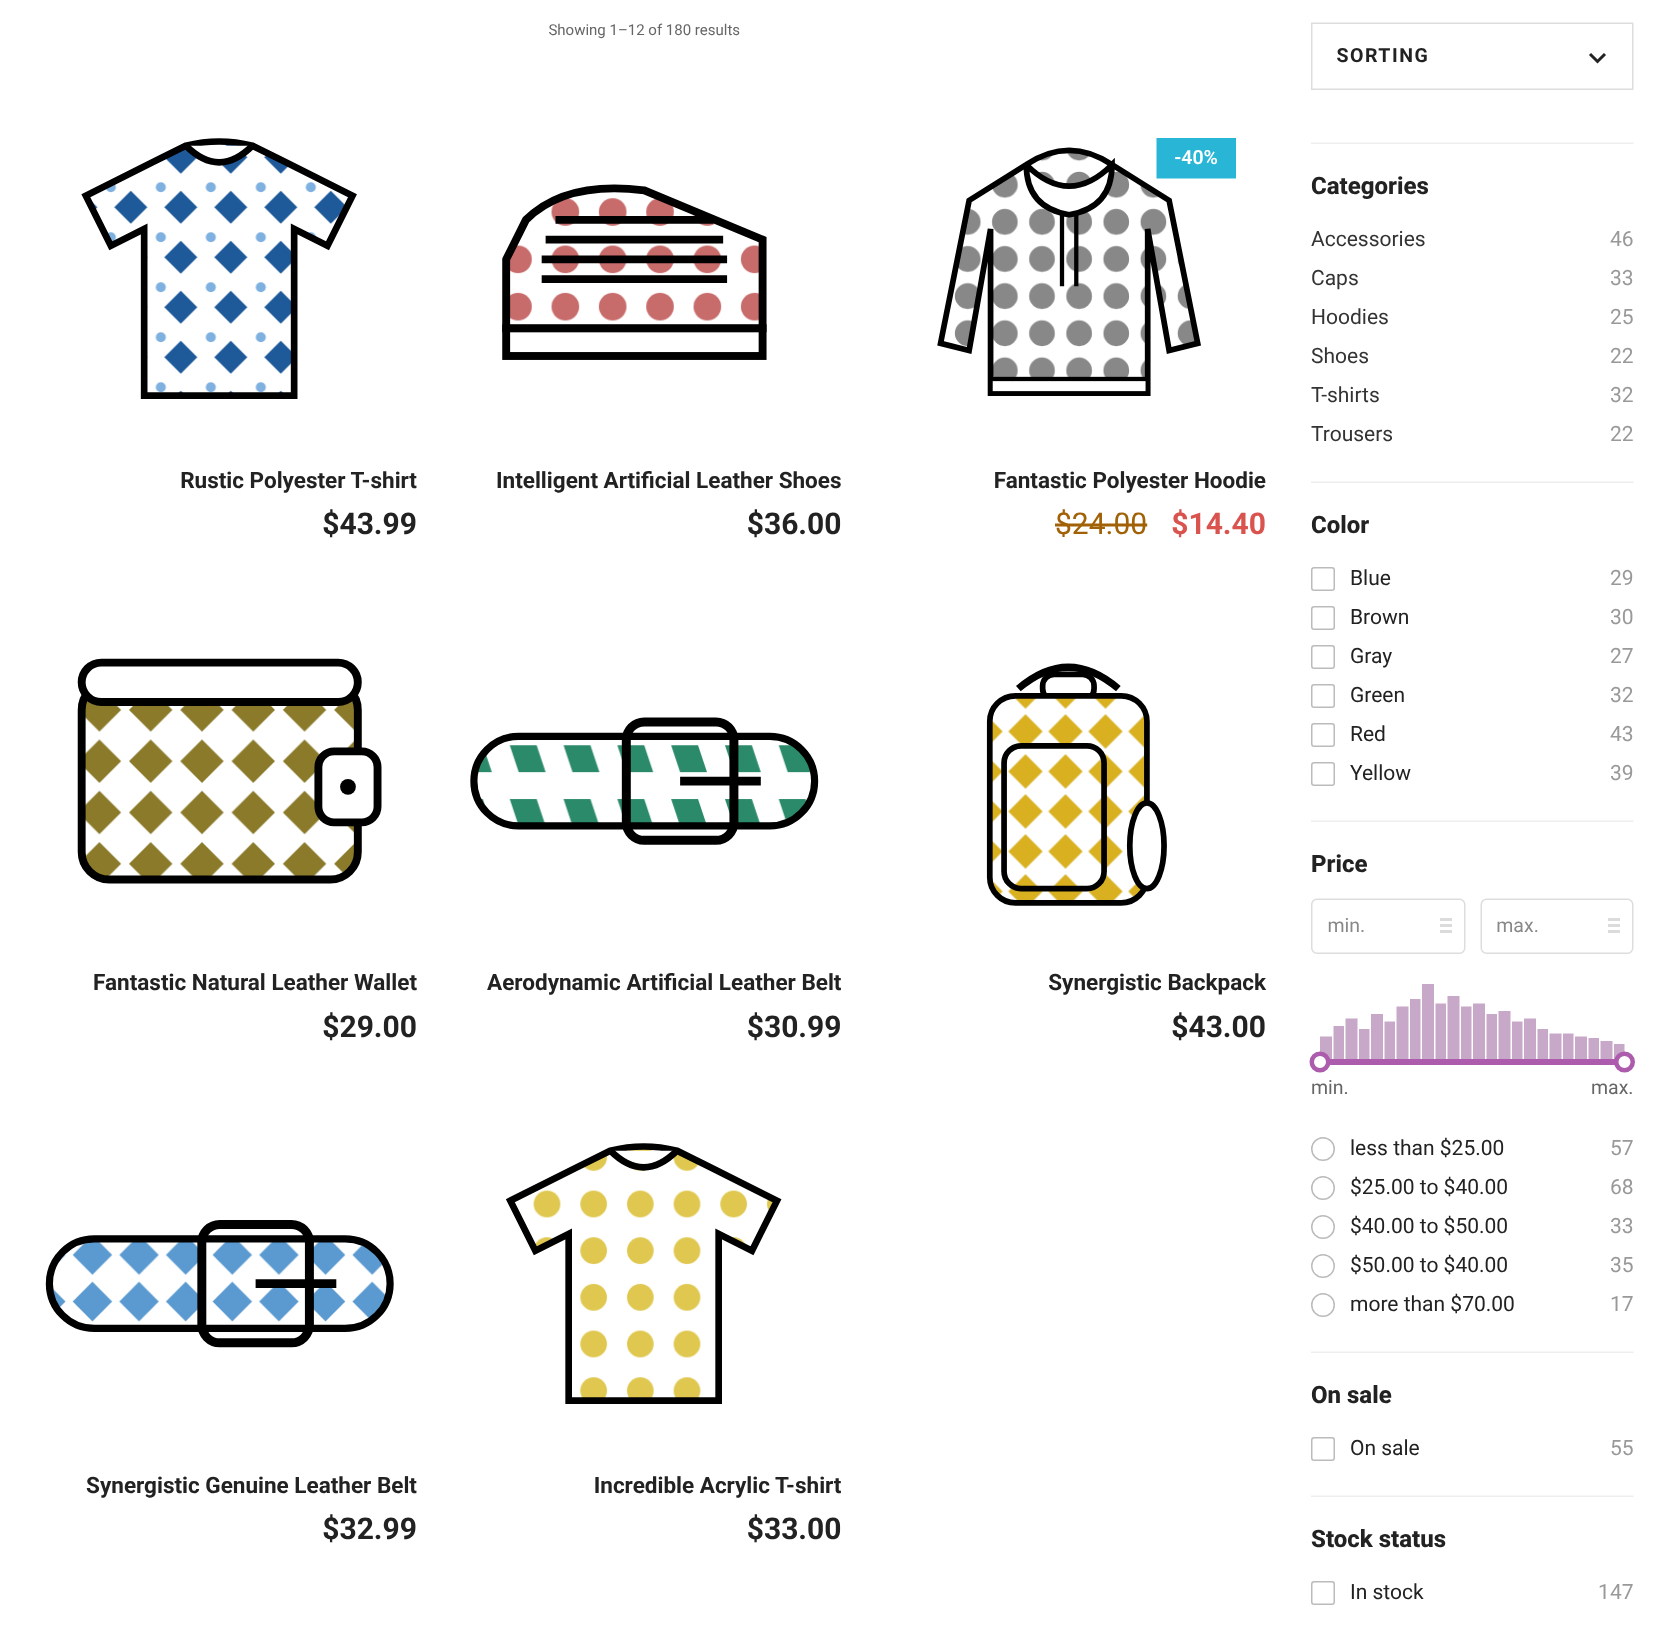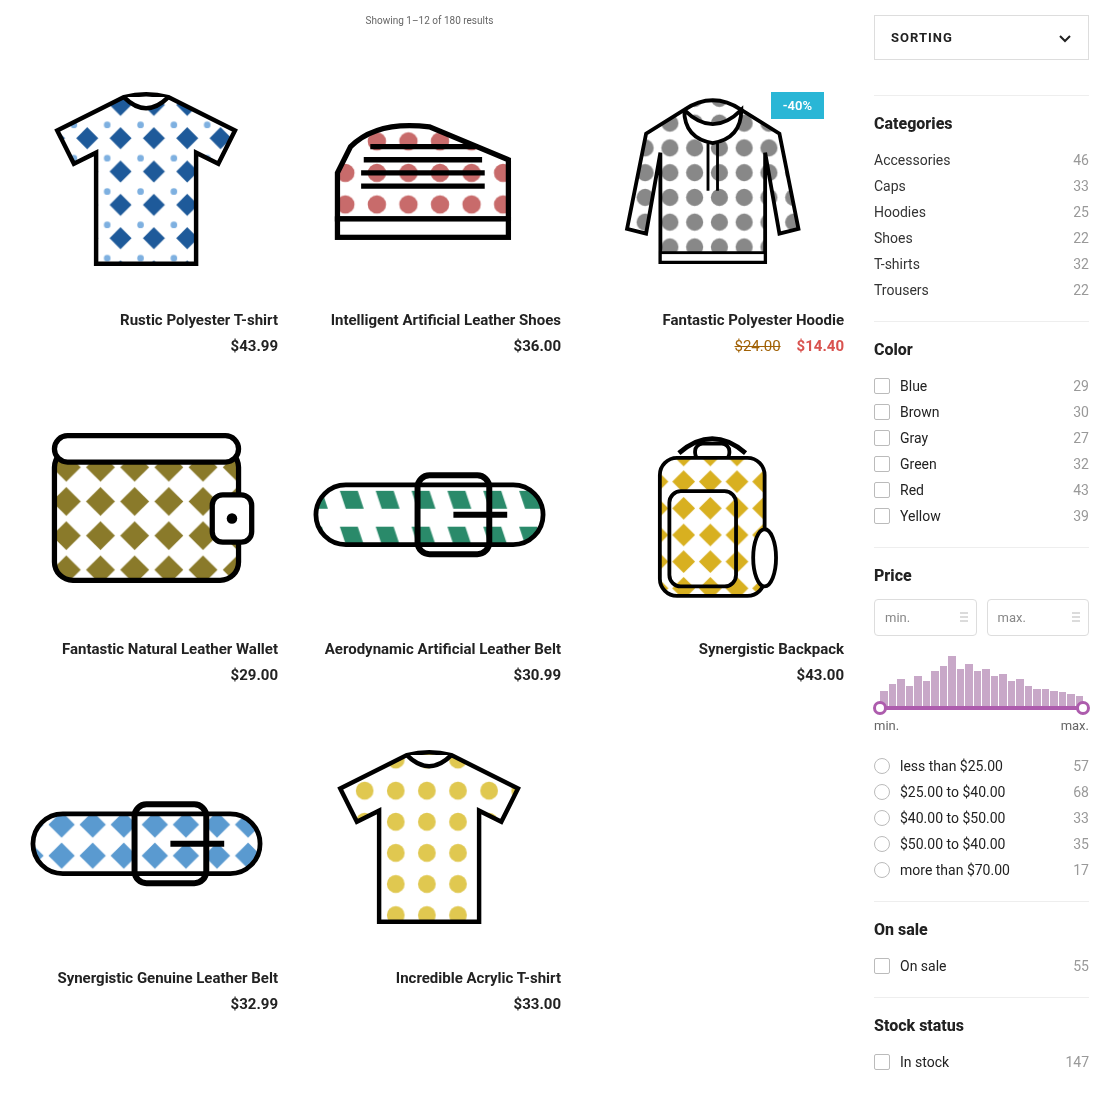--- a/index.html
+++ b/index.html
@@ -7,21 +7,21 @@
 .container { display: flex; gap: 30px; }
 .main { flex: 1; }
 .sidebar { width: 215px; }
 .results-text { color: #666; font-size: 10px; margin-bottom: 60px; text-align: center; }
 .product-grid { display: grid; grid-template-columns: repeat(3, 1fr); gap: 60px 20px; }
 .product { text-align: right; position: relative; cursor: pointer; }
 .product-img { width: 100%; height: 200px; display: flex; align-items: center; justify-content: center; margin-bottom: 25px; }
 .product-img svg { max-width: 100%; max-height: 100%; }
 .badge { position: absolute; top: 6px; right: 20px; background: #29b6d6; color: #fff; font-size: 13px; font-weight: 600; padding: 6px 12px; }
 .product-title { font-size: 15px; font-weight: 700; color: #222; margin-bottom: 8px; }
-.product-price { font-size: 15px; font-weight: 700; color: #222; }
+.product-price { font-size: 20px; font-weight: 700; color: #222; }
 .price-old { color: #a16207; font-weight: 400; text-decoration: line-through; margin-right: 16px; }
 .price-sale { color: #d9534f; }
 .sorting { border: 1px solid #ddd; padding: 14px 16px; display: flex; justify-content: space-between; align-items: center; cursor: pointer; margin-bottom: 35px; }
 .sorting-label { font-size: 13px; font-weight: 700; letter-spacing: 1px; }
 .sidebar h3 { font-size: 16px; font-weight: 800; margin-bottom: 14px; }
 .filter-section { border-top: 1px solid #eee; padding-top: 18px; margin-top: 18px; }
 .filter-section:first-of-type { border-top: none; padding-top: 0; margin-top: 0; }
 .cat-item, .filter-item { display: flex; justify-content: space-between; align-items: center; font-size: 14px; padding: 5px 0; cursor: pointer; }
 .cat-item span:first-child { color: #333; }
 .cat-item span:last-child, .filter-count { color: #999; }

